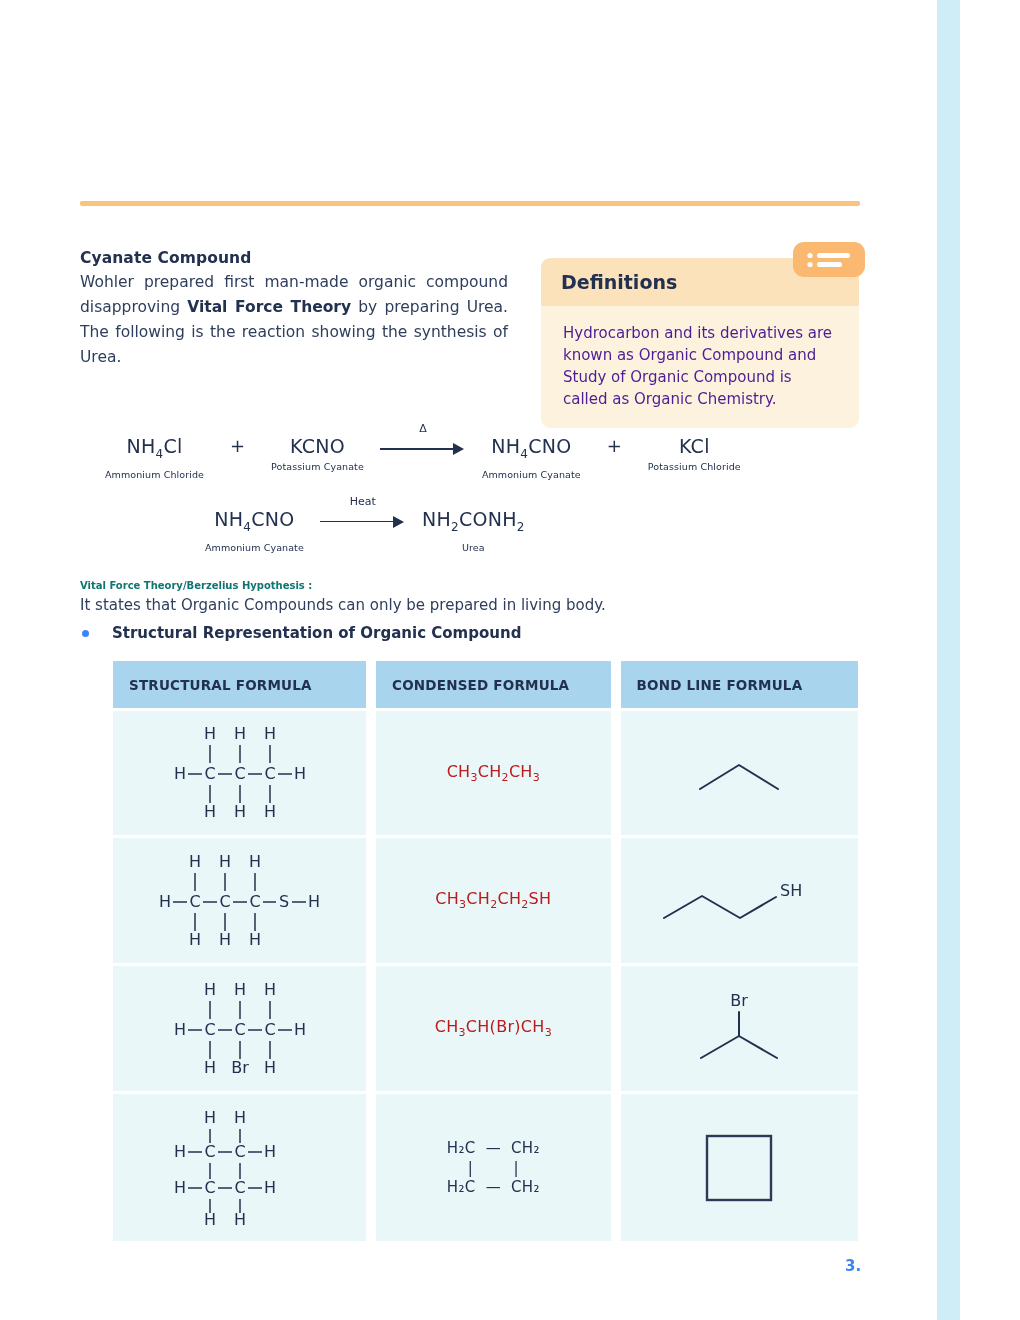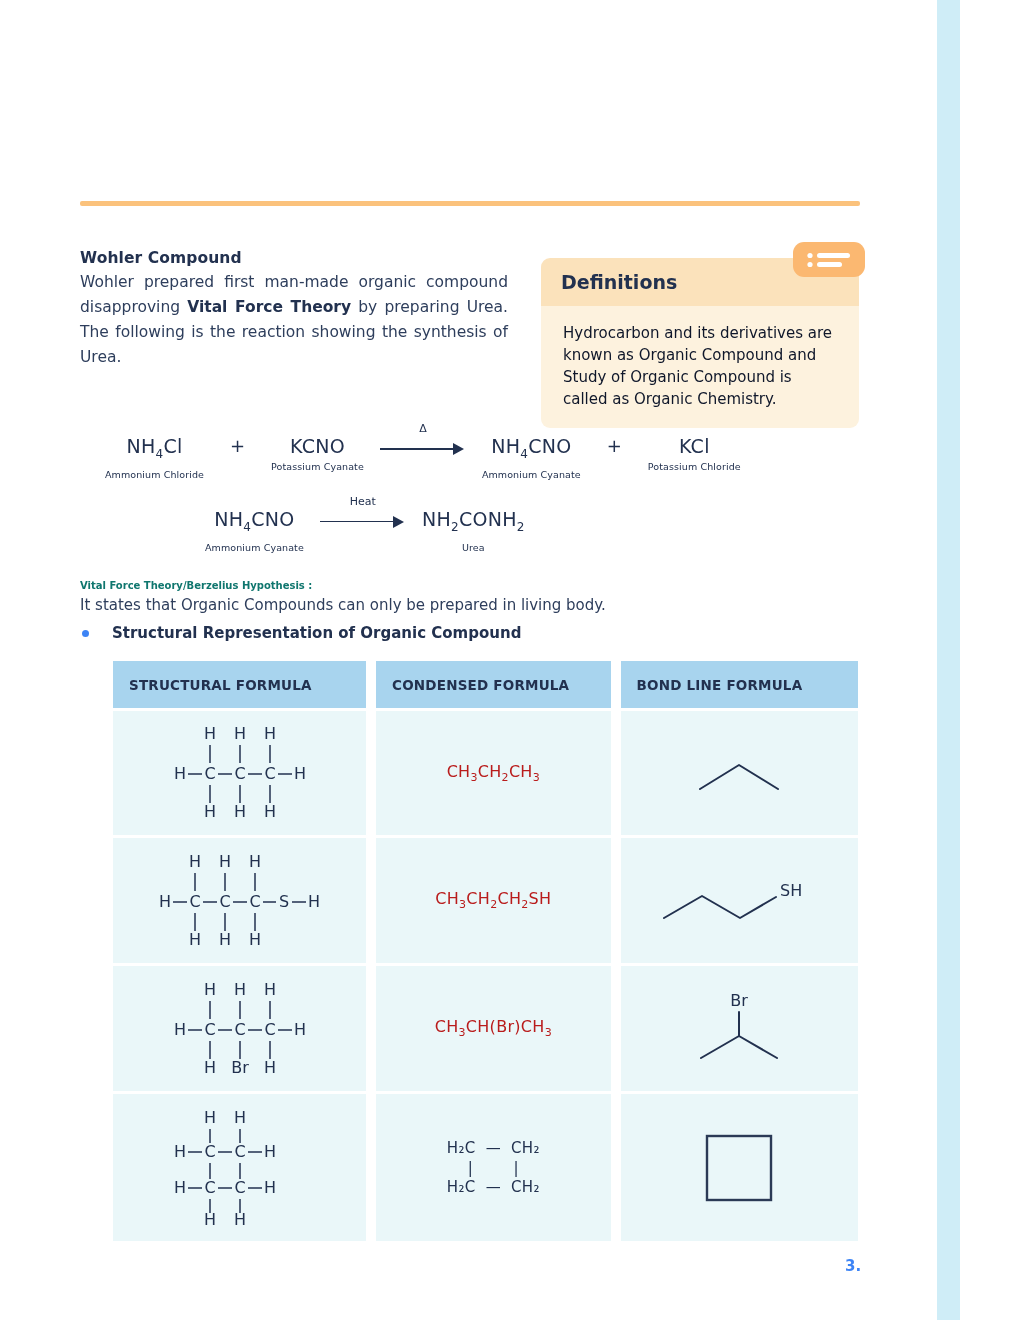--- a/index.html
+++ b/index.html
@@ -40,21 +40,21 @@
   .defs-head {
     background: #FBE2BB; border-radius: 9px 9px 0 0;
     height: 48px; display: flex; align-items: center;
     padding-left: 20px; position: relative;
   }
   .defs-head h3 { font-size: 19px; font-weight: bold; color: #22314f; }
   .defs-body {
     background: #FDF2DE; border-radius: 0 0 9px 9px;
     padding: 16px 22px 18px 22px;
   }
-  .defs-body p { font-size: 15px; line-height: 22px; color: #0f172a; }
+  .defs-body p { font-size: 15px; line-height: 22px; color: #4c1d95; }
   .defs-icon {
     position: absolute; right: -6px; top: -16px;
     width: 72px; height: 35px; background: #FBB871; border-radius: 11px;
     display: flex; align-items: center; justify-content: center;
   }
 
   
   .rxn-block { position: absolute; left: 80px; top: 435px; width: 790px; }
   .rxn { display: flex; align-items: flex-start; font-size: 19px; color: #22314f; }
   .rxn-1 { padding-left: 25px; }
@@ -124,21 +124,21 @@
 </style>
 </head>
 <body>
 
 <div class="page">
 
   <div class="edge-strip"></div>
   <div class="top-rule"></div>
 
   <section class="intro">
-    <h2>Wohler Compound</h2>
+    <h2>Cyanate Compound</h2>
     <p><span>Wohler prepared first man-made organic compound disapproving </span><b>Vital Force Theory</b><span> by preparing Urea. The following is the reaction showing the synthesis of Urea.</span></p>
   </section>
 
   <aside class="defs">
     <div class="defs-head">
       <h3>Definitions</h3>
       <div class="defs-icon">
         <svg width="46" height="20" viewBox="0 0 46 20" aria-hidden="true">
           <circle cx="4" cy="5.5" r="2.6" fill="#ffffff"></circle>
           <circle cx="4" cy="14.5" r="2.6" fill="#ffffff"></circle>

